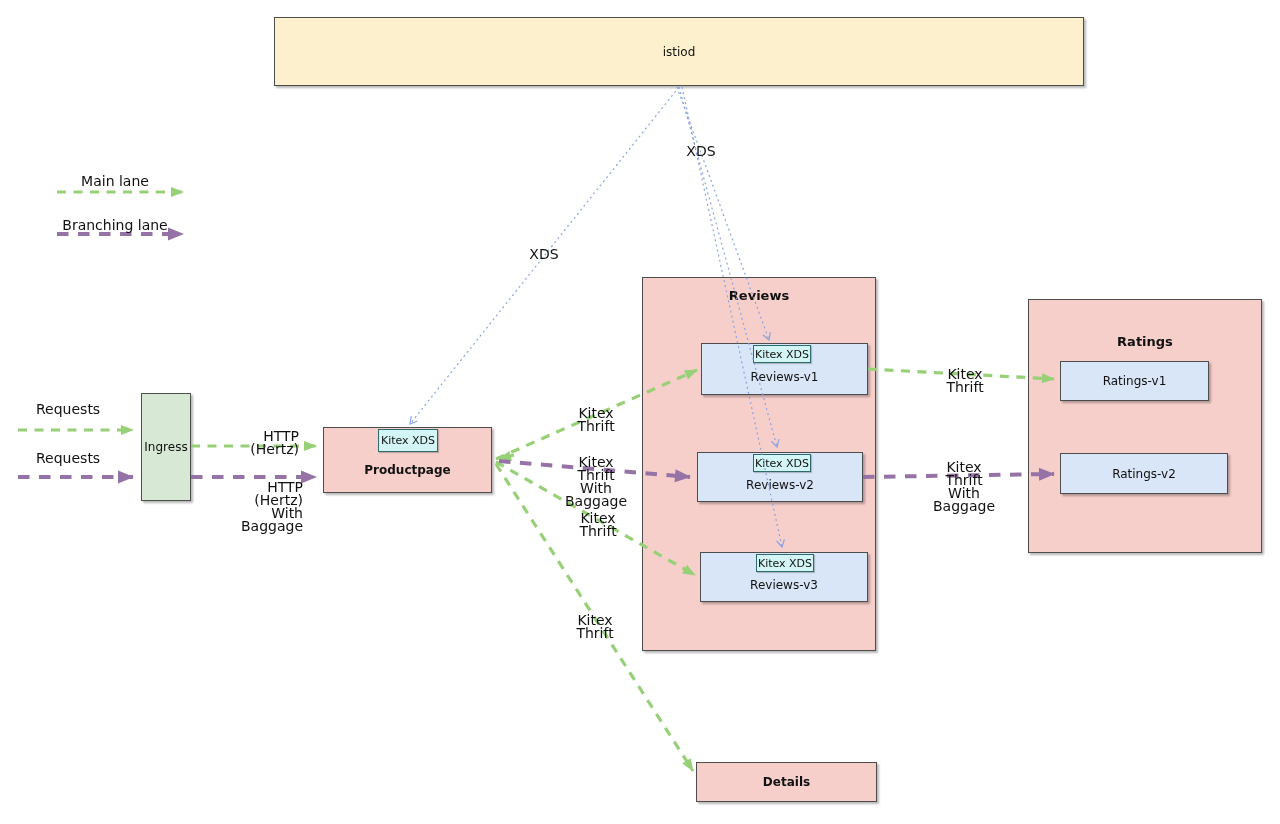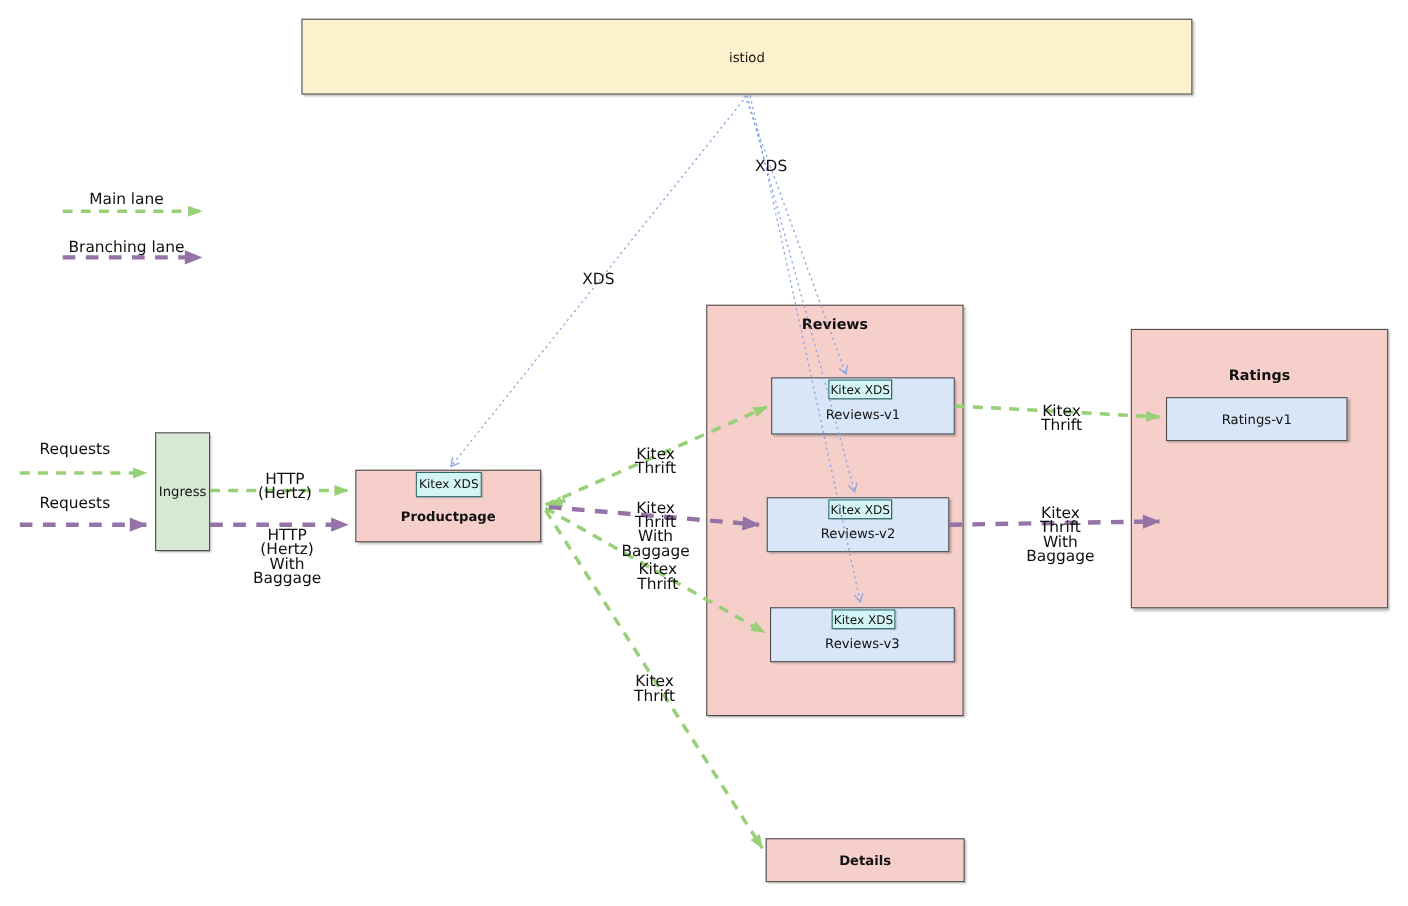--- a/index.html
+++ b/index.html
@@ -25,21 +25,21 @@
   .chip{
     position:absolute;box-sizing:border-box;background:var(--cyan-fill);
     border:1px solid #2d6a6a;display:flex;align-items:center;justify-content:center;
     font-size:11px;box-shadow:1px 1px 1px rgba(0,0,0,0.2);
   }
   .bold{font-weight:bold;}
   .lbl{
     position:absolute;font-size:14px;line-height:13px;text-align:center;
     white-space:pre-line;
   }
-  .lbl.left{text-align:center;}
+  .lbl.left{text-align:right;}
   svg.overlay{position:absolute;left:0;top:0;pointer-events:none;}
   .edge-g{stroke:var(--main-lane);stroke-width:3.2;fill:none;stroke-dasharray:9 7.5;}
   .edge-p{stroke:var(--branching-lane);stroke-width:4;fill:none;stroke-dasharray:11.5 9.5;}
   .edge-b{stroke:var(--xds-line);stroke-width:1.2;fill:none;stroke-dasharray:2 3.2;}
   #arrow-g path{fill:var(--main-lane);}
   #arrow-p path{fill:var(--branching-lane);}
   #arrow-b path{fill:none;stroke:var(--xds-line);stroke-width:1.2;}
 </style>
 </head>
 <body>
@@ -83,24 +83,27 @@
     <div class="chip" style="left:55px;top:1px;width:58px;height:18px;">
       <span>Kitex XDS</span>
     </div>
     <span style="margin-top:16px;">Reviews-v3</span>
   </div>
 
   <div class="node fill-pink" style="left:1028px;top:299px;width:234px;height:254px;">
     <div class="container-title" style="top:34px;">Ratings</div>
   </div>
 
-  <div class="node fill-blue" style="left:1060px;top:361px;width:165px;height:40px;">
+  <div class="node fill-blue" style="left:1060px;top:361px;width:149px;height:40px;">
     <span>Ratings-v1</span>
   </div>
 
+  <div class="node fill-blue" style="left:1060px;top:453px;width:168px;height:41px;">
+    <span>Ratings-v2</span>
+  </div>
 
   <div class="node fill-pink" style="left:696px;top:762px;width:181px;height:40px;">
     <span class="bold">Details</span>
   </div>
 
   <svg class="overlay" width="1280" height="824" viewBox="0 0 1280 824">
     <defs>
       <marker id="arrow-g" markerUnits="userSpaceOnUse" markerWidth="15" markerHeight="12" refX="13" refY="6" orient="auto">
           <path d="M1,1 L14,6 L1,11 z"></path>
         </marker>

